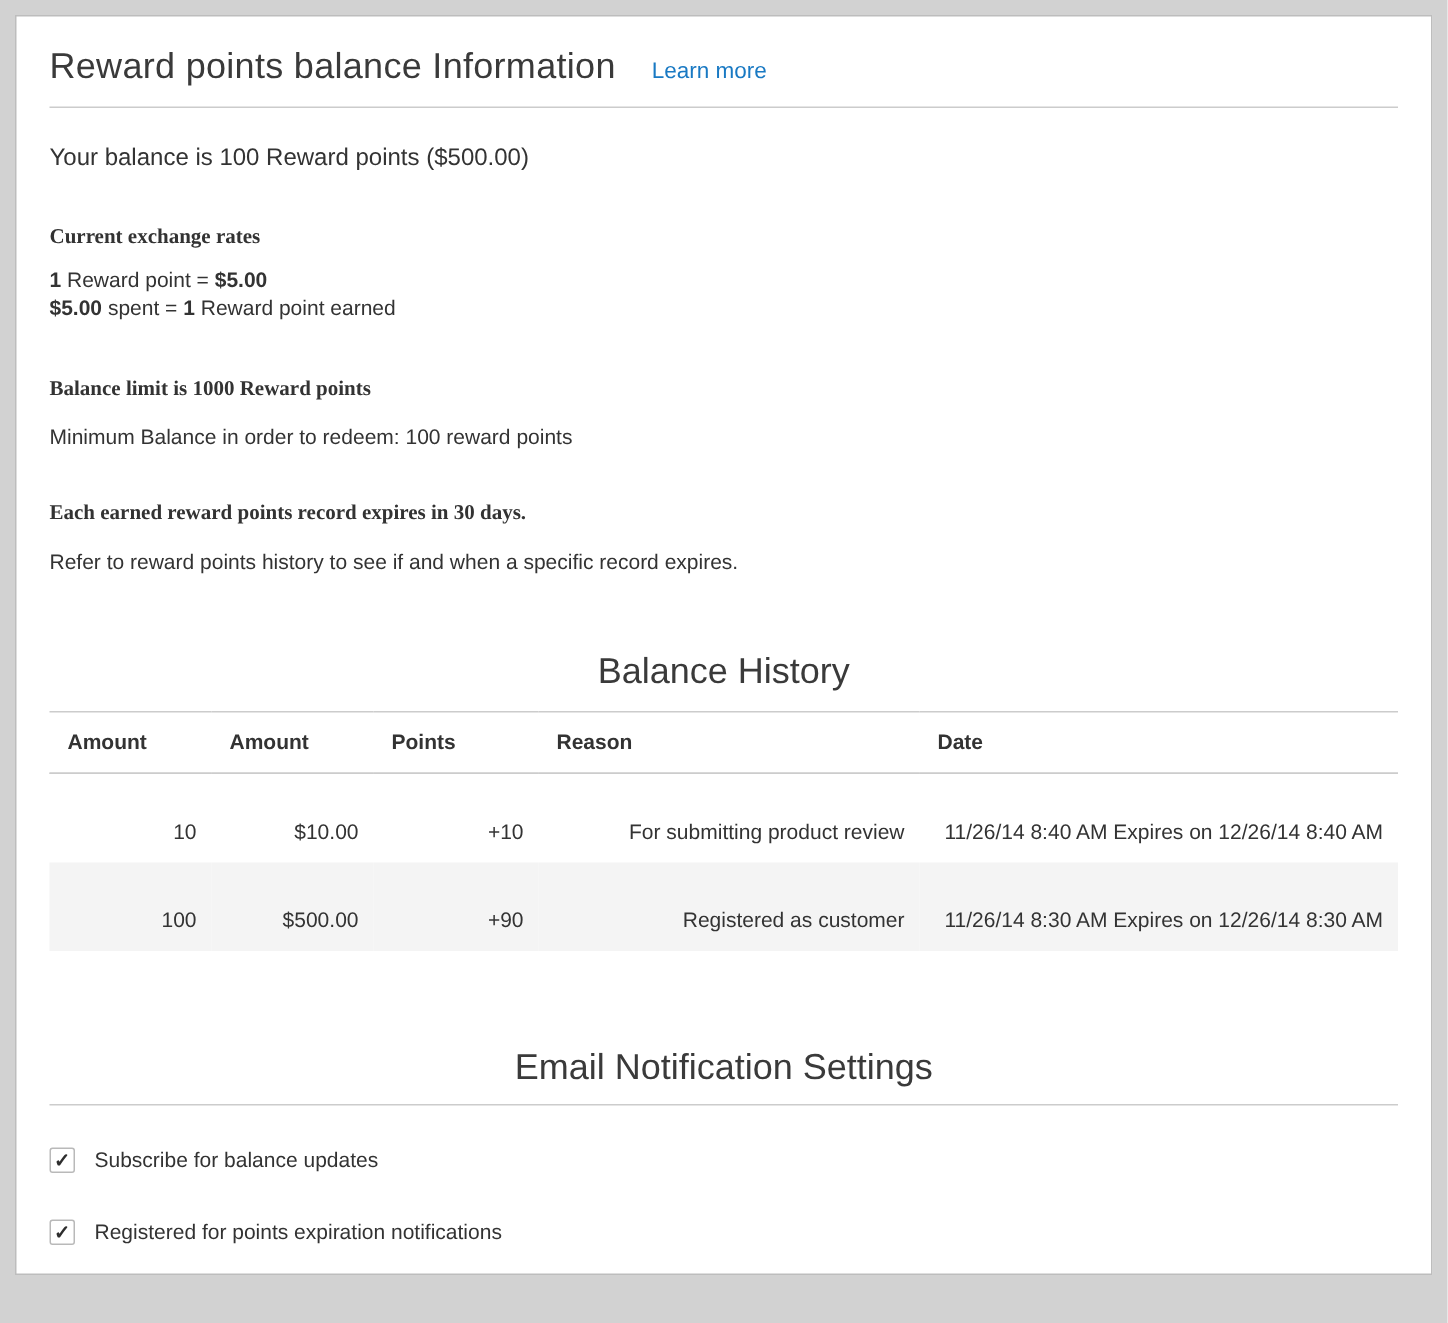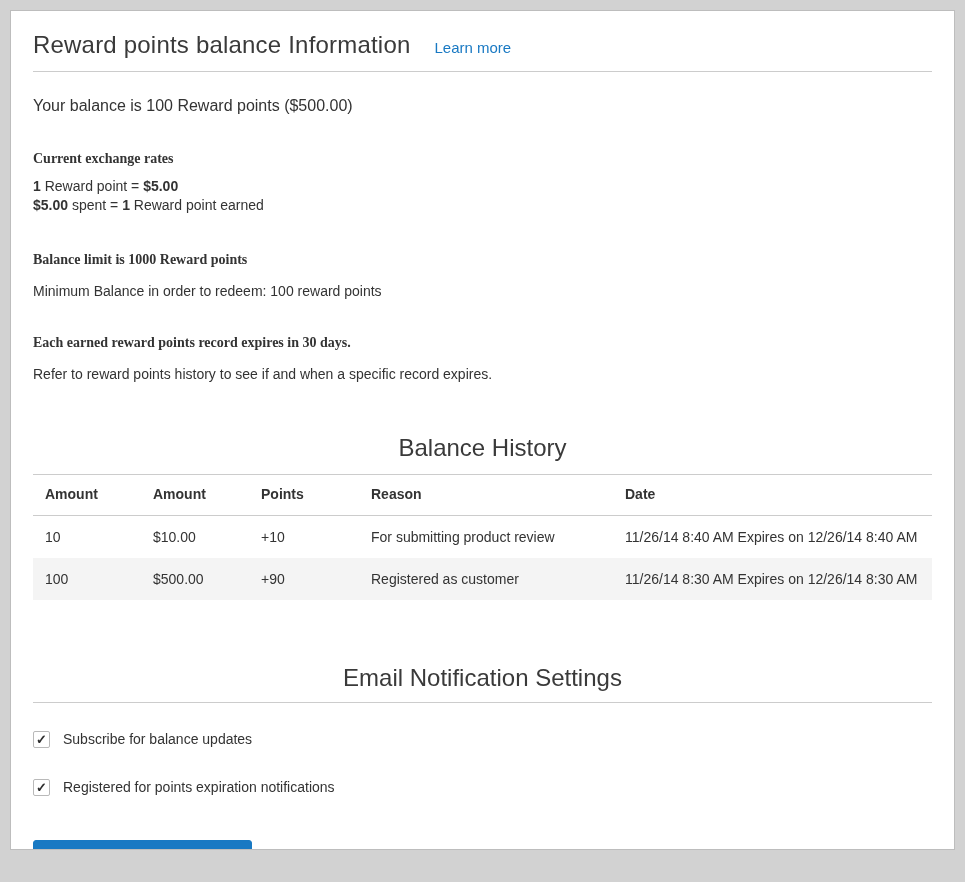--- a/index.html
+++ b/index.html
@@ -83,22 +83,23 @@
   }
   table.history th {
     text-align: left;
     font-weight: 700;
     color: #333;
     padding: 11px 10px 13px 12px;
     border-top: 1px solid #ccc;
     border-bottom: 1px solid #ccc;
   }
   table.history td {
-    padding: 13px 10px 13px 12px;
-    color: #333;
+    padding: 30px 10px 13px 12px;
+    color: #333;
+    text-align: right;
   }
   table.history tbody tr:nth-child(even) { background: #f4f4f4; }
   .col-balance { width: 108px; }
   .col-amount  { width: 108px; }
   .col-points  { width: 110px; }
   .col-reason  { width: 254px; }
   .checkbox-row {
     margin-top: 28px;
     display: flex;
     align-items: center;

